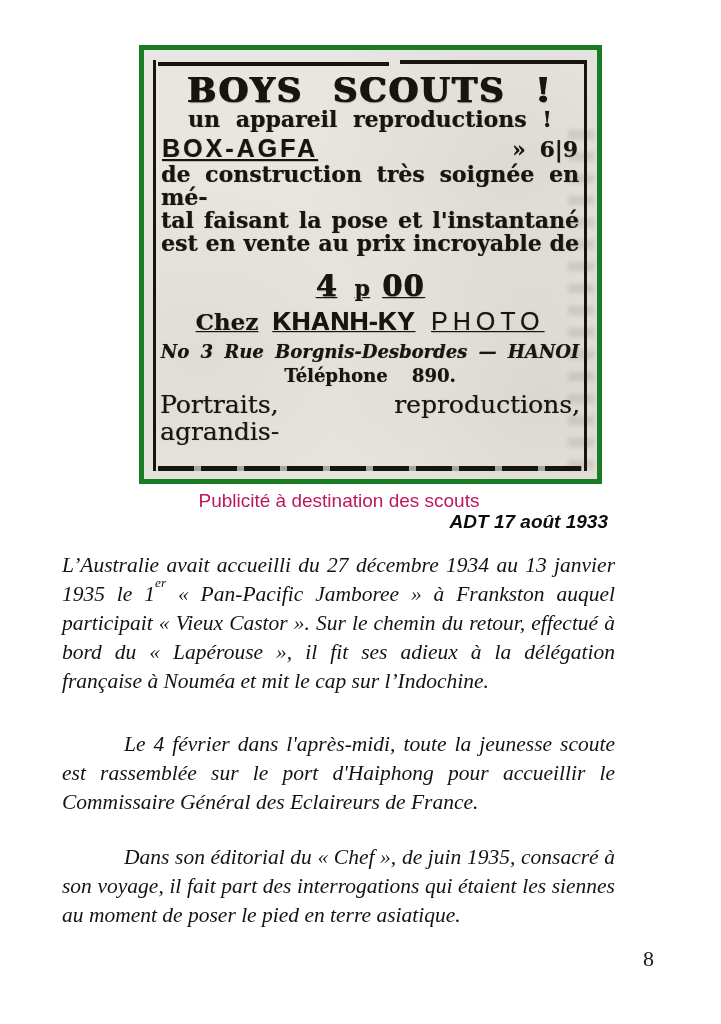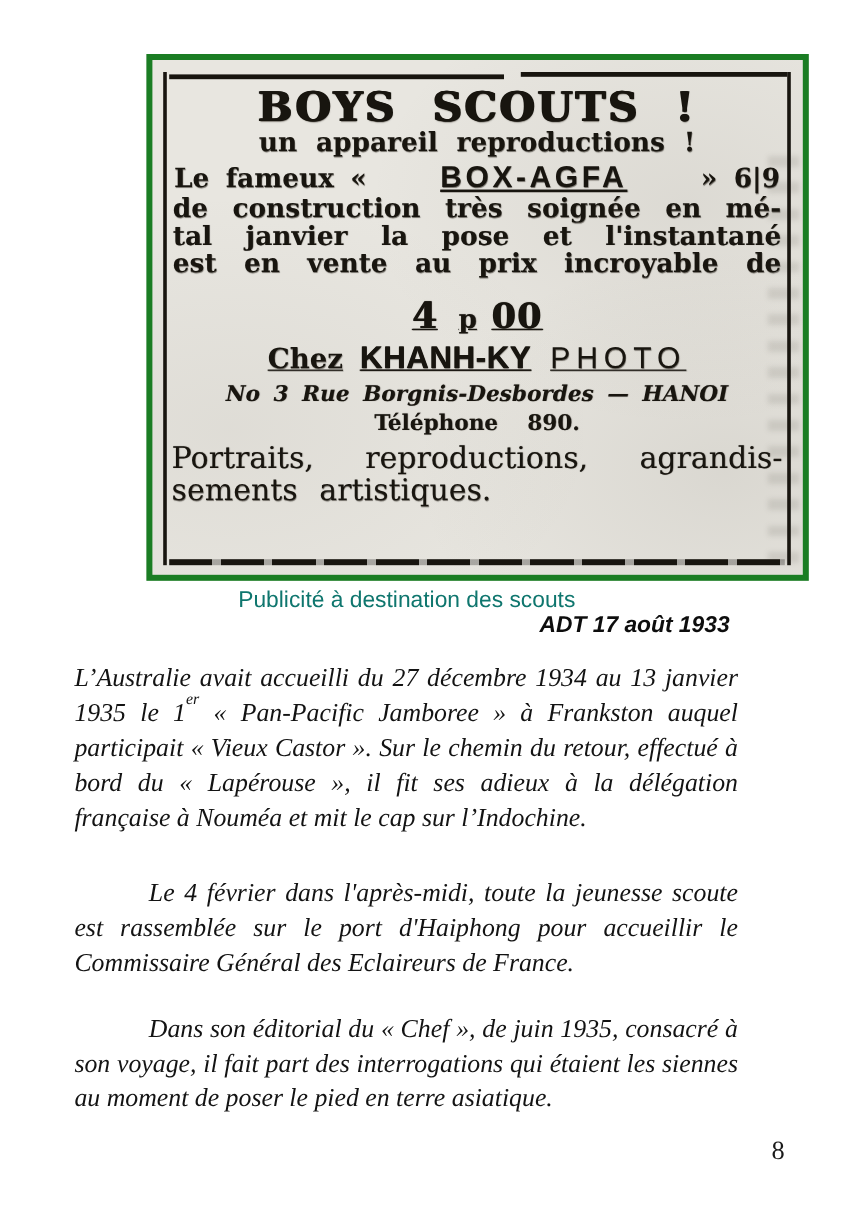--- a/index.html
+++ b/index.html
@@ -14,22 +14,22 @@
     width: 721px; height: 1024px;
     background: #ffffff;
     font-family: "Liberation Serif", serif;
     position: relative;
     overflow: hidden;
     color: var(--text);
   }
 
   
   .ad-figure {
-    position: absolute; left: 122px; top: 45px;
-    width: 552px; height: 439px;
+    position: absolute; left: 139px; top: 45px;
+    width: 463px; height: 439px;
     border: 5px solid var(--frame-green);
     background:
       radial-gradient(ellipse at 82% 28%, rgba(115,110,98,.10), transparent 42%),
       radial-gradient(ellipse at 12% 72%, rgba(115,110,98,.08), transparent 45%),
       radial-gradient(ellipse at 88% 80%, rgba(115,110,98,.12), transparent 38%),
       var(--newsprint);
     overflow: hidden;
   }
   .ghost-strip {
     position: absolute; right: 3px; top: 80px; width: 26px; height: 340px;
@@ -116,21 +116,21 @@
   .services .line2 {
     text-align: left; font-size: 25px; line-height: 27px;
     word-spacing: 10px; padding-left: 1px;
   }
 
   
   .caption-title {
     position: absolute; left: 62px; top: 490px; width: 554px;
     text-align: center;
     font-family: "Liberation Sans", sans-serif;
-    font-size: 19px; line-height: 21px; color: #0f766e;
+    font-size: 19px; line-height: 21px; color: #be185d;
   }
   .caption-source {
     position: absolute; left: 62px; top: 511px; width: 546px;
     text-align: right;
     font-family: "Liberation Sans", sans-serif;
     font-weight: 700; font-size: 19px; line-height: 21px; color: #0d0d0d; font-style: italic;
   }
 
   
   .body-text {
@@ -161,43 +161,41 @@
   <div class="ad-frame">
     <div class="ad-border-top-a"></div>
     <div class="ad-border-top-b"></div>
     <div class="ad-border-bottom"></div>
 
     <div class="ad-content">
       <div class="ad-title">BOYS SCOUTS !</div>
       <div class="ad-hook">un appareil reproductions !</div>
 
       <div class="famous-line">
-        <span class="famous-pre">Le fameux «</span>
         <span class="brand">BOX-AGFA</span>
         <span class="famous-post">» 6|9</span>
       </div>
 
       <div class="jline">de construction très soignée en mé-</div>
-      <div class="jline">tal janvier la pose et l'instantané</div>
+      <div class="jline">tal faisant la pose et l'instantané</div>
       <div class="jline">est en vente au prix incroyable de</div>
 
       <div class="price-line">
         <span class="price-amount">4</span><span class="price-currency">p</span><span class="price-cents">00</span>
       </div>
 
       <div class="chez-line">
         <span class="chez-label">Chez</span><span class="shop-name">KHANH-KY</span><span class="shop-type">PHOTO</span>
       </div>
 
       <div class="ad-address">No 3 Rue Borgnis-Desbordes — HANOI</div>
       <div class="ad-phone">Téléphone 890.</div>
 
       <div class="services">
         <div class="line1">Portraits, reproductions, agrandis-</div>
-        <div class="line2">sements artistiques.</div>
       </div>
 
     </div>
   </div>
 </figure>
 
 <div class="caption-title">Publicité à destination des scouts</div>
 <div class="caption-source">ADT 17 août 1933</div>
 
 <div class="body-text">

